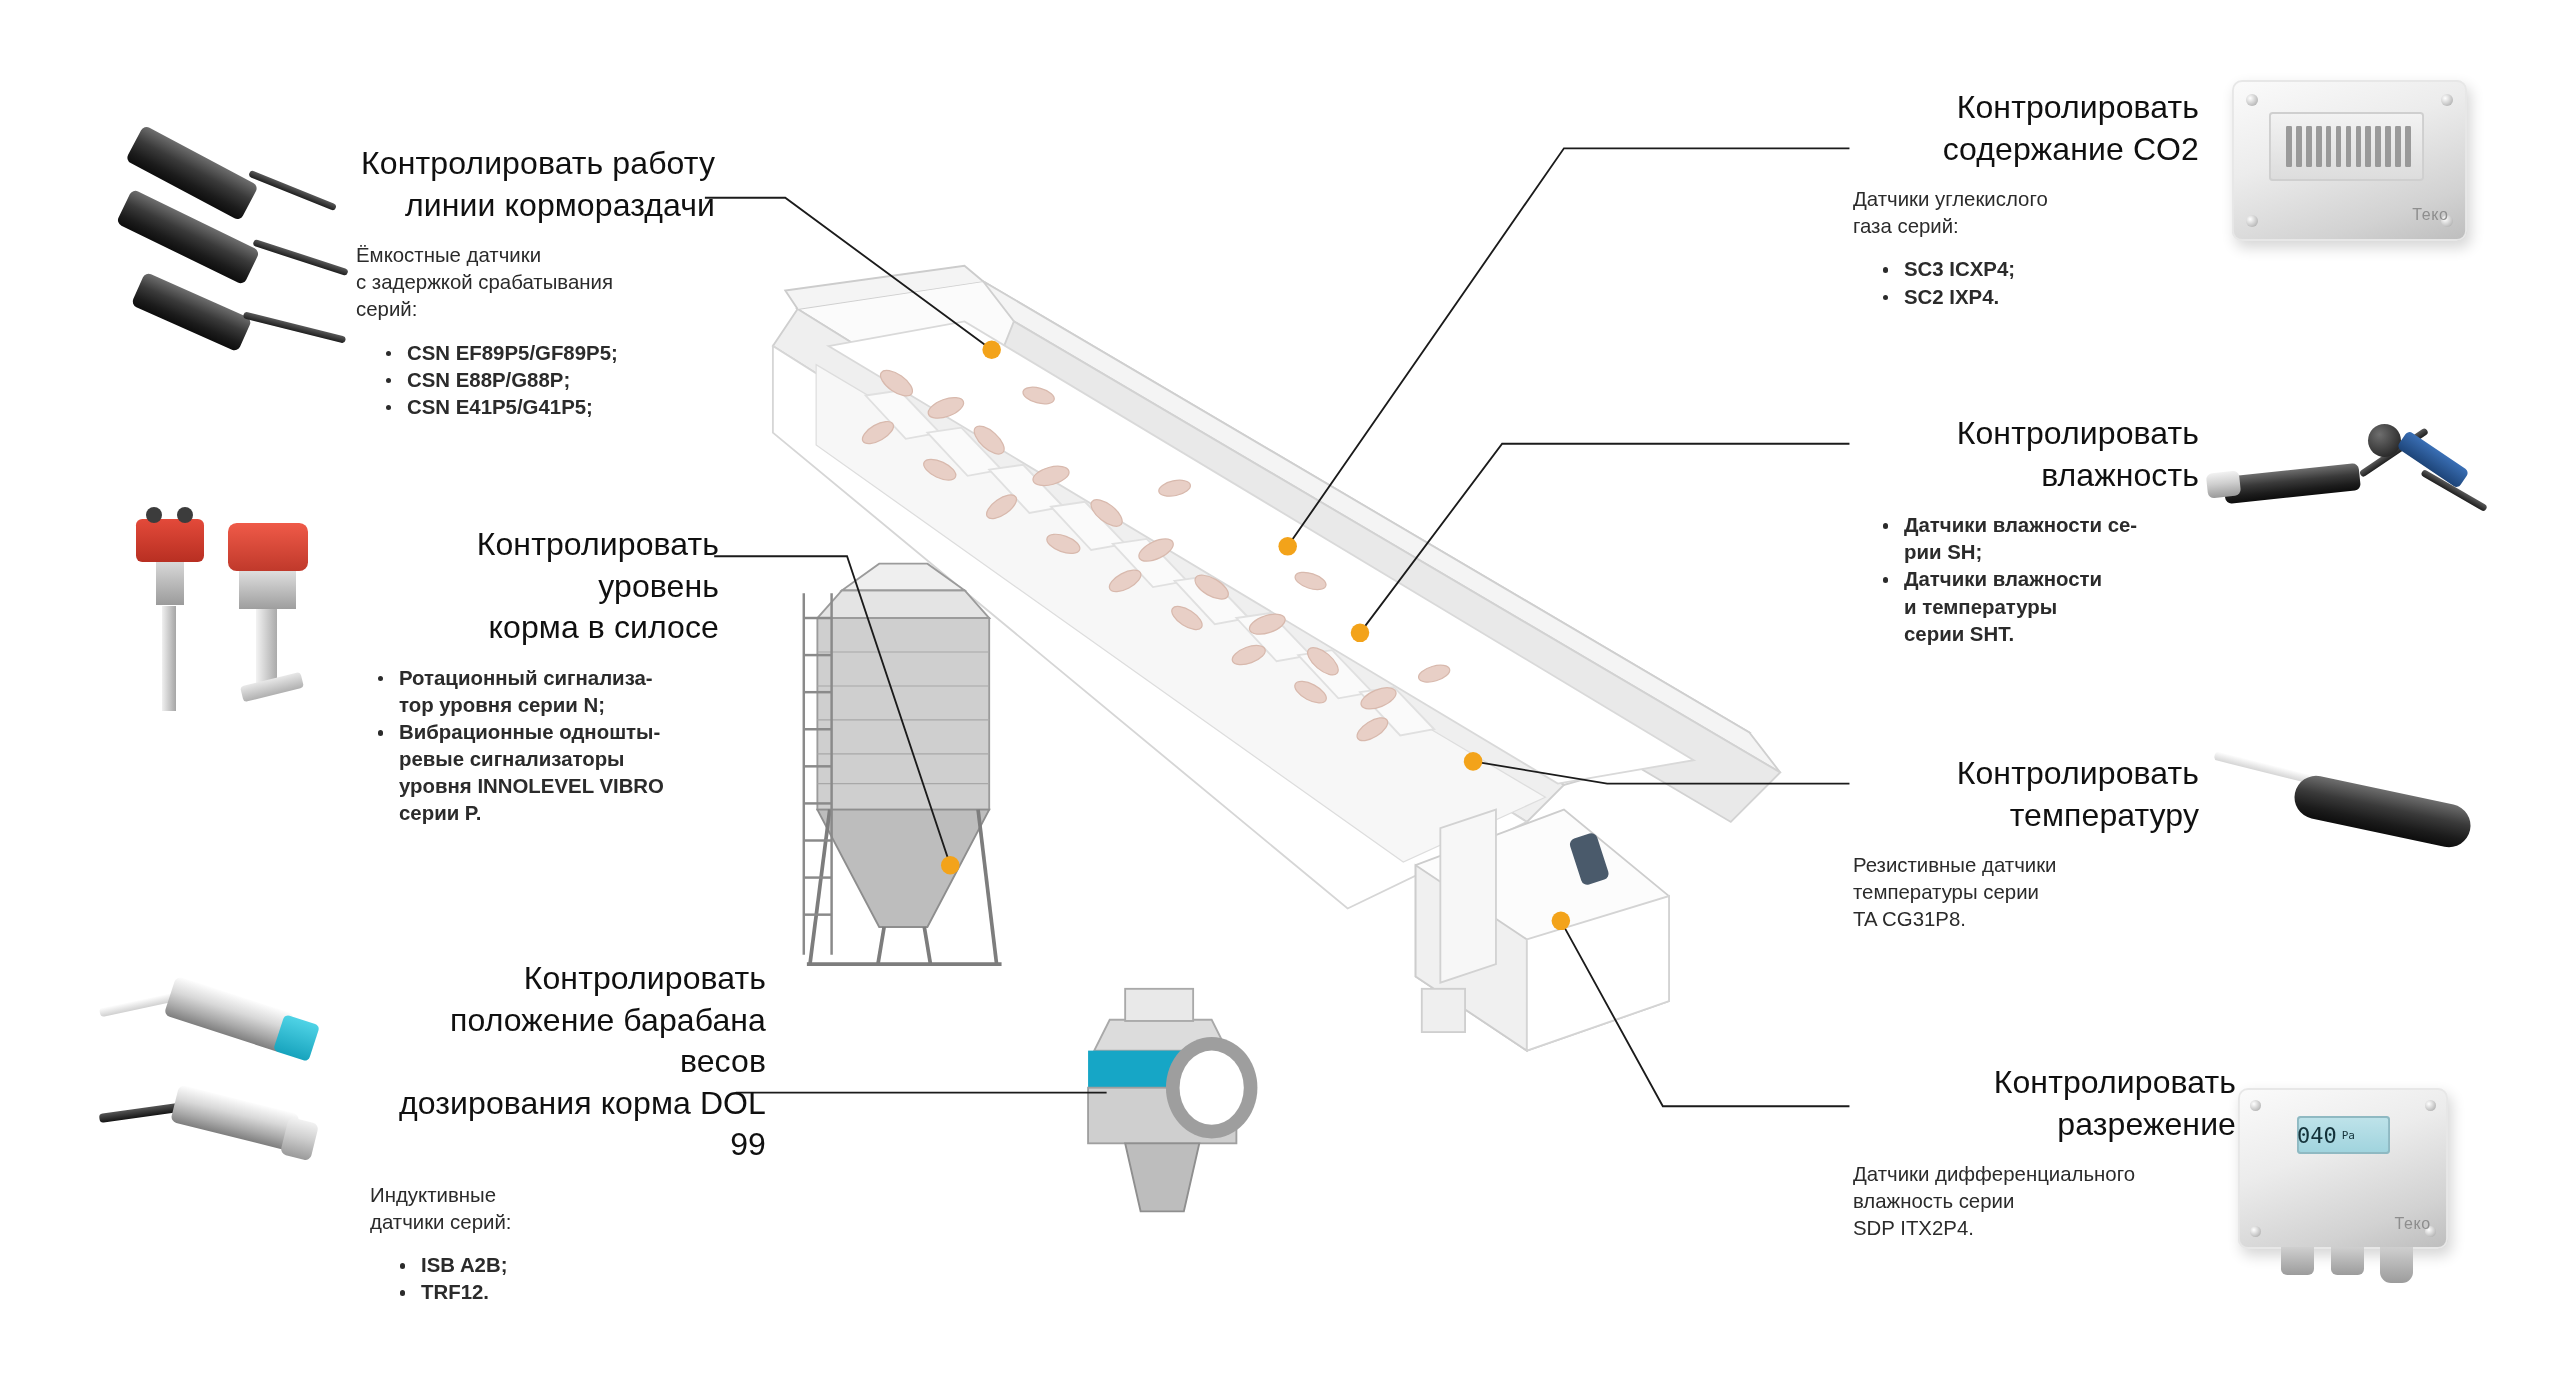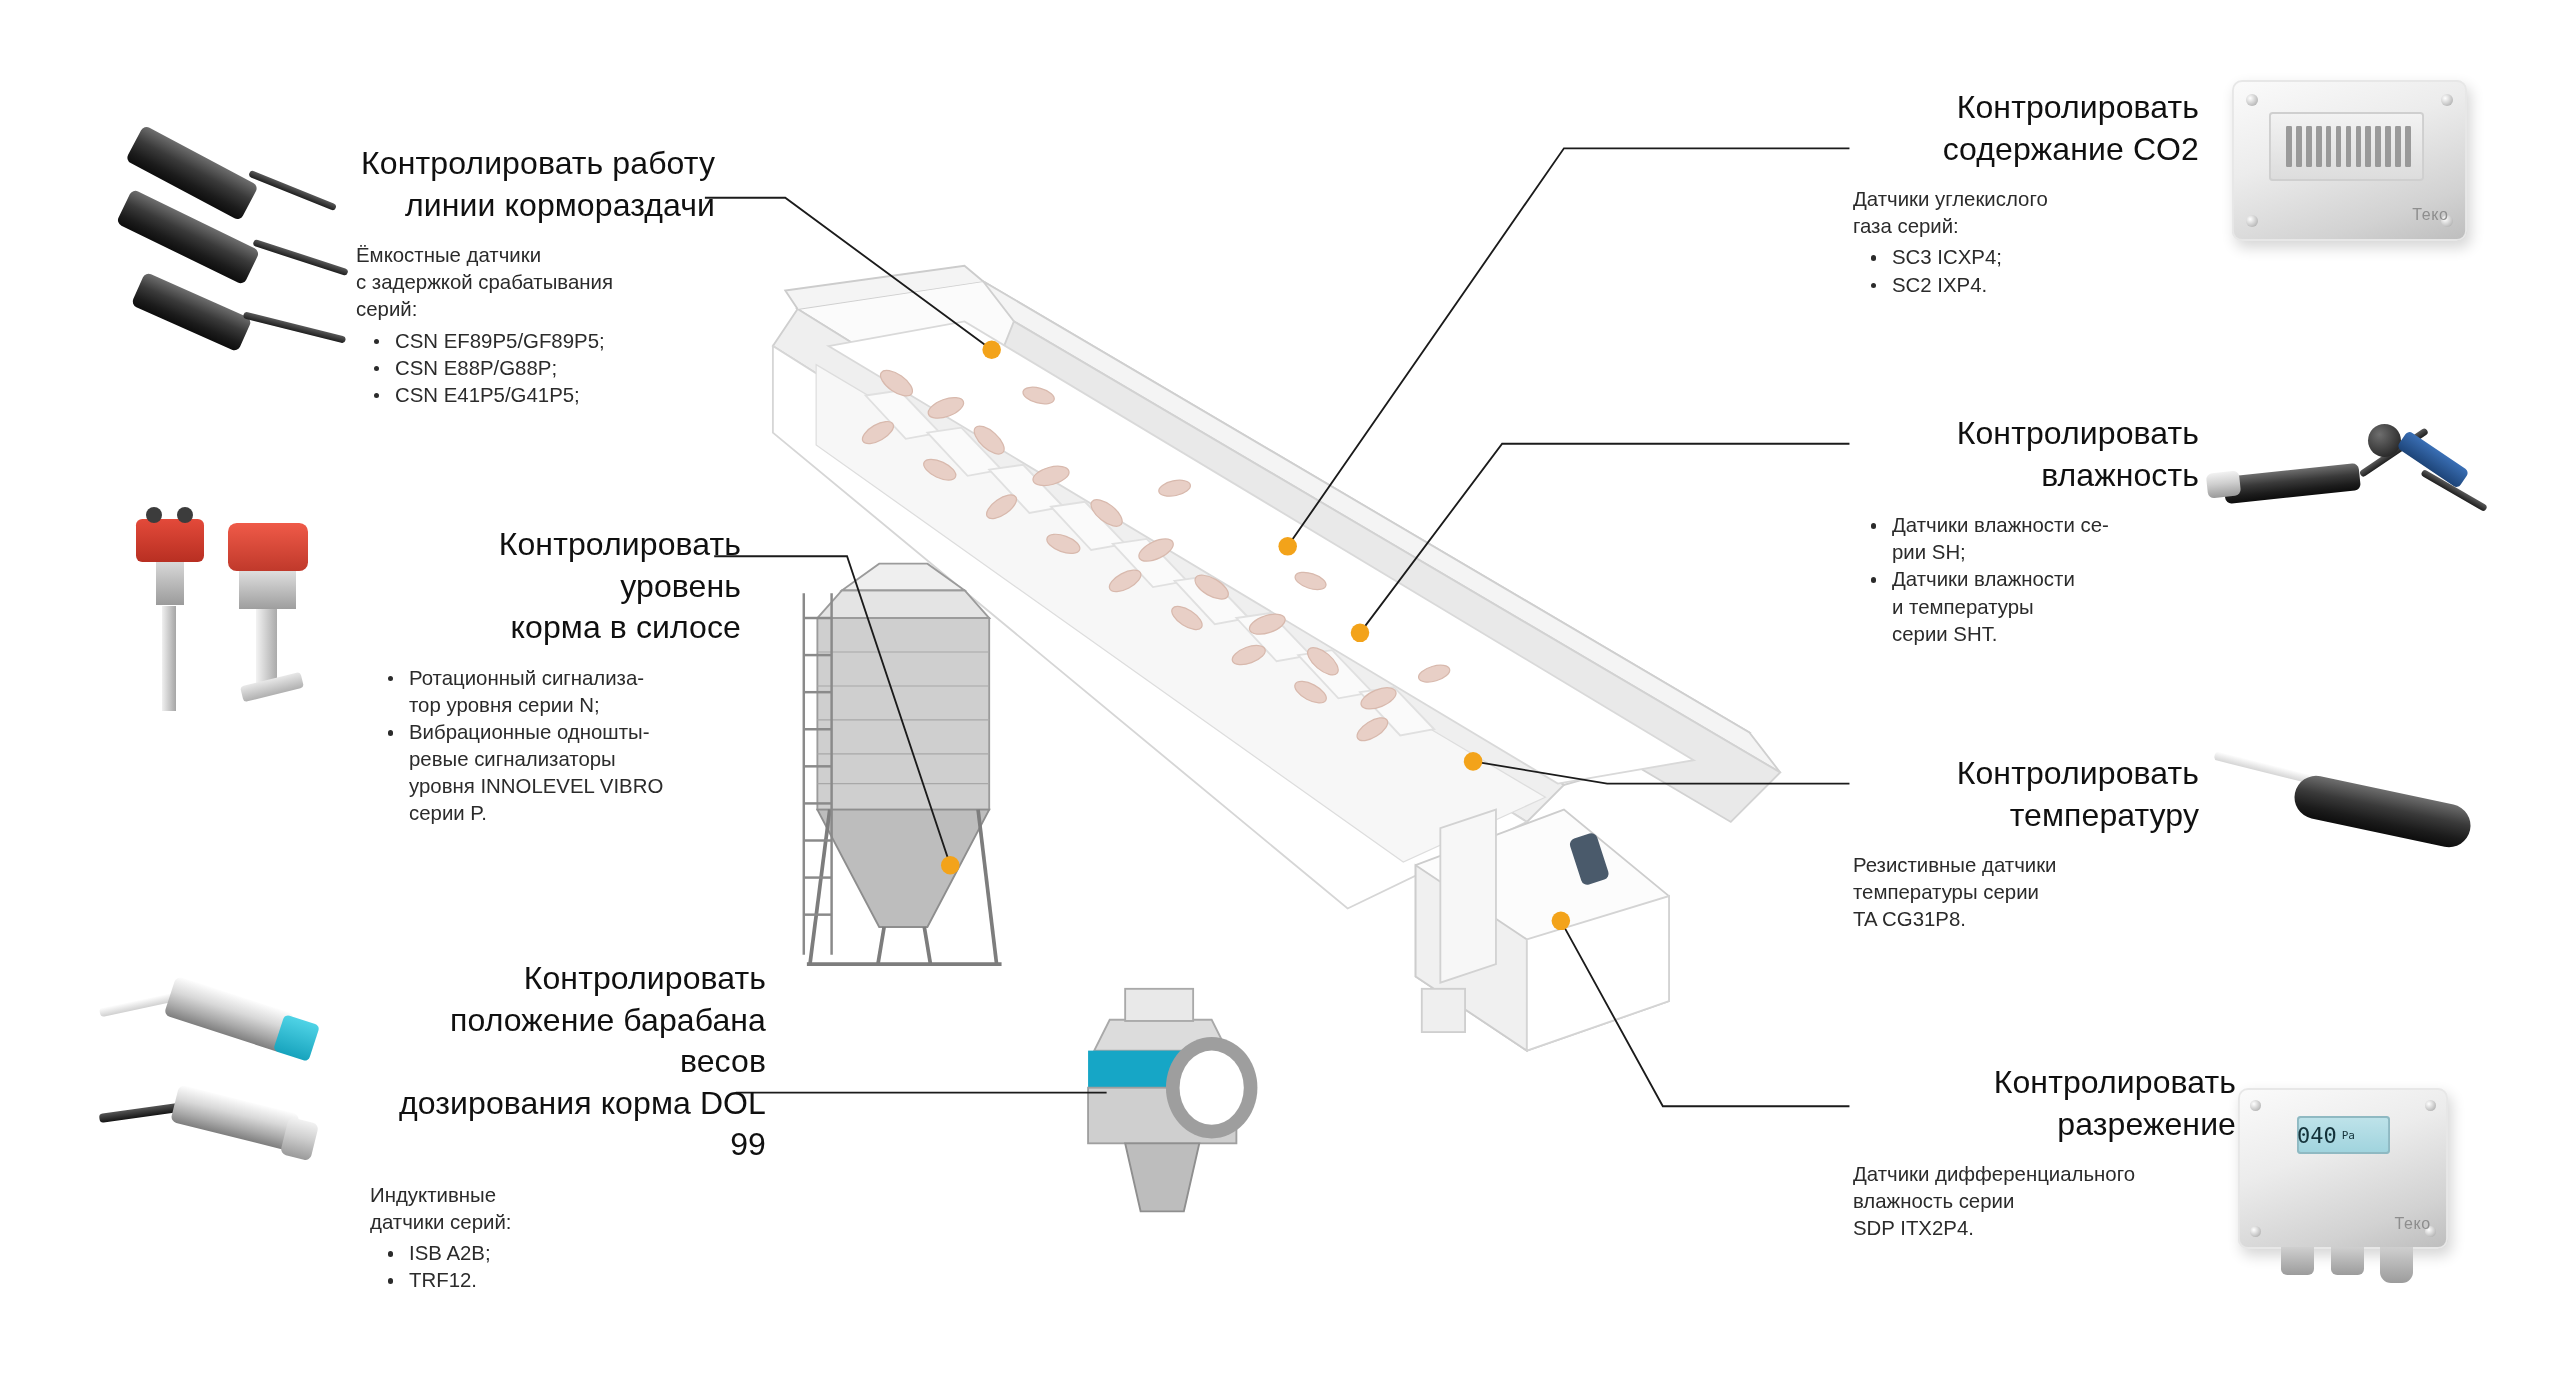--- a/index.html
+++ b/index.html
@@ -4,21 +4,21 @@
 <style>
   html,body{margin:0;padding:0;background:#ffffff;}
   body{width:2576px;height:1393px;position:relative;overflow:hidden;
        font-family:"Liberation Sans", sans-serif; color:#1b1b1b;}
   .stage{position:absolute;left:0;top:0;width:2576px;height:1393px;}
 
   
   .callout{position:absolute;}
   .callout h3{margin:0;font-size:32px;line-height:1.30;font-weight:400;color:#101010;letter-spacing:0.1px;text-align:right;}
   .callout .body{margin-top:16px;font-size:20.4px;line-height:1.33;color:#2b2b2b;}
-  .callout ul{margin:4px;padding:0;list-style:none;}
+  .callout ul{margin:16px;padding:0;list-style:none;font-weight:bold;}
   .callout li{position:relative;padding-left:35px;line-height:1.33;}
   .callout li:before{content:"";position:absolute;left:13.6px;top:11px;width:5.6px;height:5.6px;border-radius:50%;background:#2b2b2b;}
   .callout .lead{margin:0 0 1.2px 0;}
 
   
   .lines{position:absolute;left:0;top:0;width:2576px;height:1393px;pointer-events:none;}
 
   
   .prod{position:absolute;}
 
@@ -197,21 +197,21 @@
 с задержкой срабатывания
 серий:</p>
       <ul>
         <li style="white-space:pre-line;">CSN EF89P5/GF89P5;</li>
         <li style="white-space:pre-line;">CSN E88P/G88P;</li>
         <li style="white-space:pre-line;">CSN E41P5/G41P5;</li>
       </ul>
     </div>
   </div>
 
-  <div class="callout" style="left:370px;top:524px;width:371px;">
+  <div class="callout" style="left:348px;top:524px;width:371px;">
     <h3 style="white-space:pre-line;">Контролировать уровень
 корма в силосе</h3>
     <div class="body">
       <ul>
         <li style="white-space:pre-line;">Ротационный сигнализа-
 тор уровня серии N;</li>
         <li style="white-space:pre-line;">Вибрационные одношты-
 ревые сигнализаторы
 уровня INNOLEVEL VIBRO
 серии P.</li>

